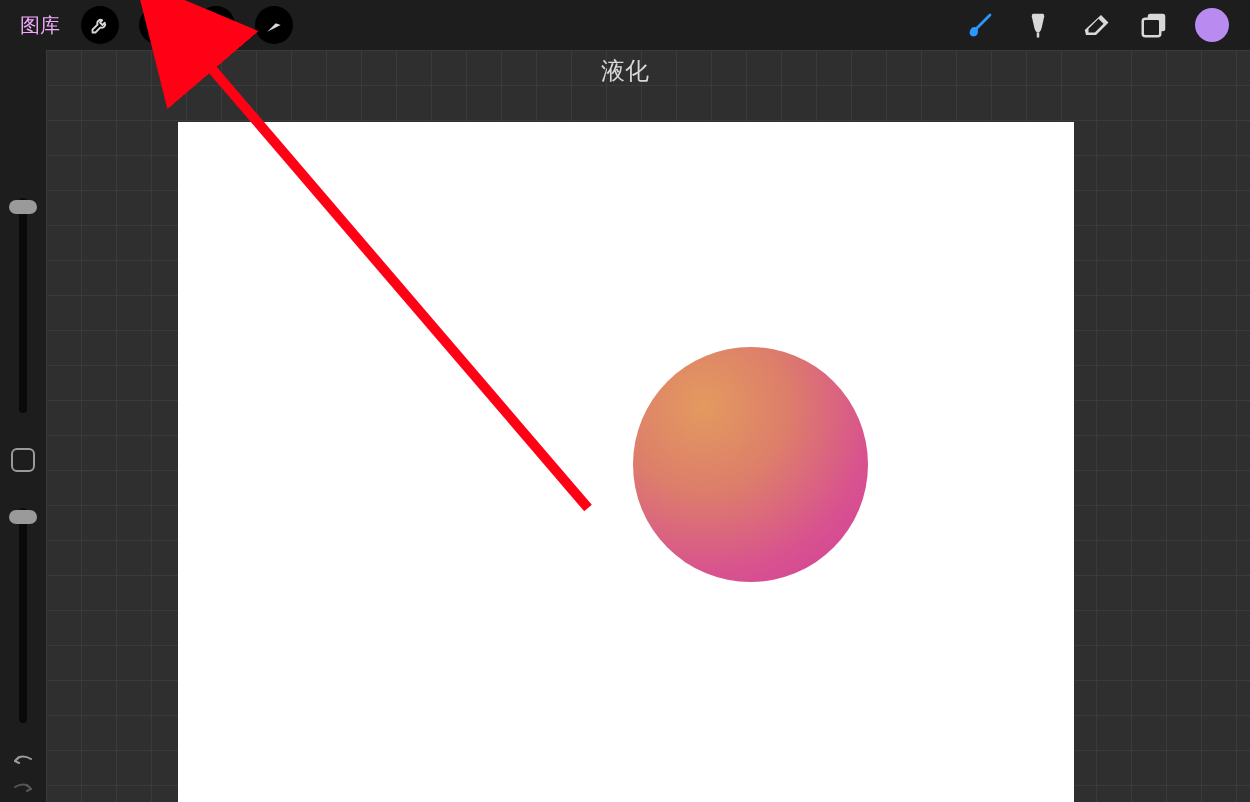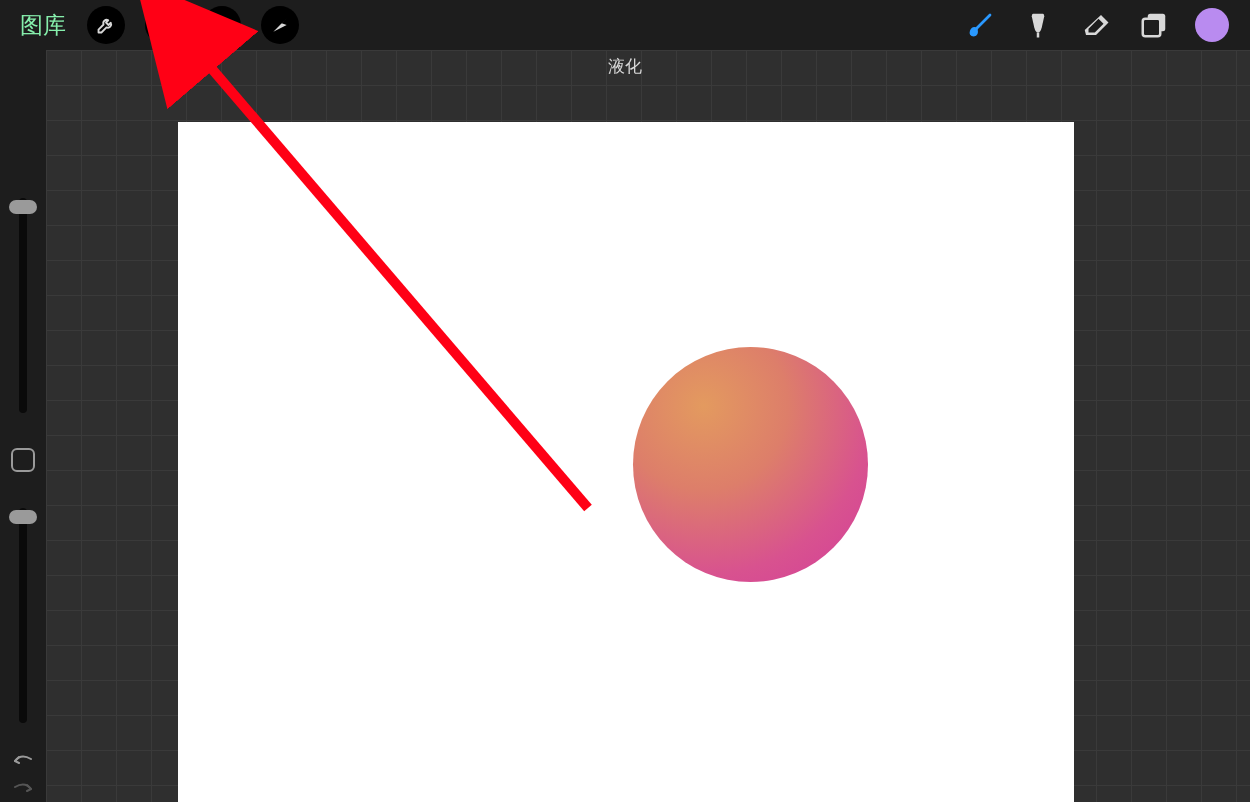--- a/index.html
+++ b/index.html
@@ -29,22 +29,22 @@
       height: 50px;
       background: #1d1d1d;
       display: flex;
       align-items: center;
       padding: 0 10px;
       z-index: 10;
     }
     .toolbar-left { display: flex; align-items: center; gap: 2px; }
     .toolbar-right { margin-left: auto; display: flex; align-items: center; gap: 2px; }
     .gallery-label {
-      color: #86efac;
-      font-size: 23px;
+      color: #f0abfc;
+      font-size: 20px;
       padding: 0 10px;
       cursor: pointer;
     }
     .icon-btn {
       width: 56px; height: 50px;
       display: flex; align-items: center; justify-content: center;
       cursor: pointer;
       position: relative;
     }
     .icon-btn-circle {
@@ -55,21 +55,21 @@
     }
     .icon-glyph { color: #d8d8d8; }
     .color-dot {
       width: 34px; height: 34px; border-radius: 50%;
     }
     .subtitle {
       position: absolute;
       top: 55px; left: 0; right: 0;
       text-align: center;
       color: #d8d8d8;
-      font-size: 17px;
+      font-size: 24px;
       z-index: 9;
     }
     .left-sidebar {
       position: absolute;
       left: 0; top: 50px; bottom: 0;
       width: 46px;
       background: #1d1d1d;
       display: flex; flex-direction: column; align-items: center;
       z-index: 10;
     }

